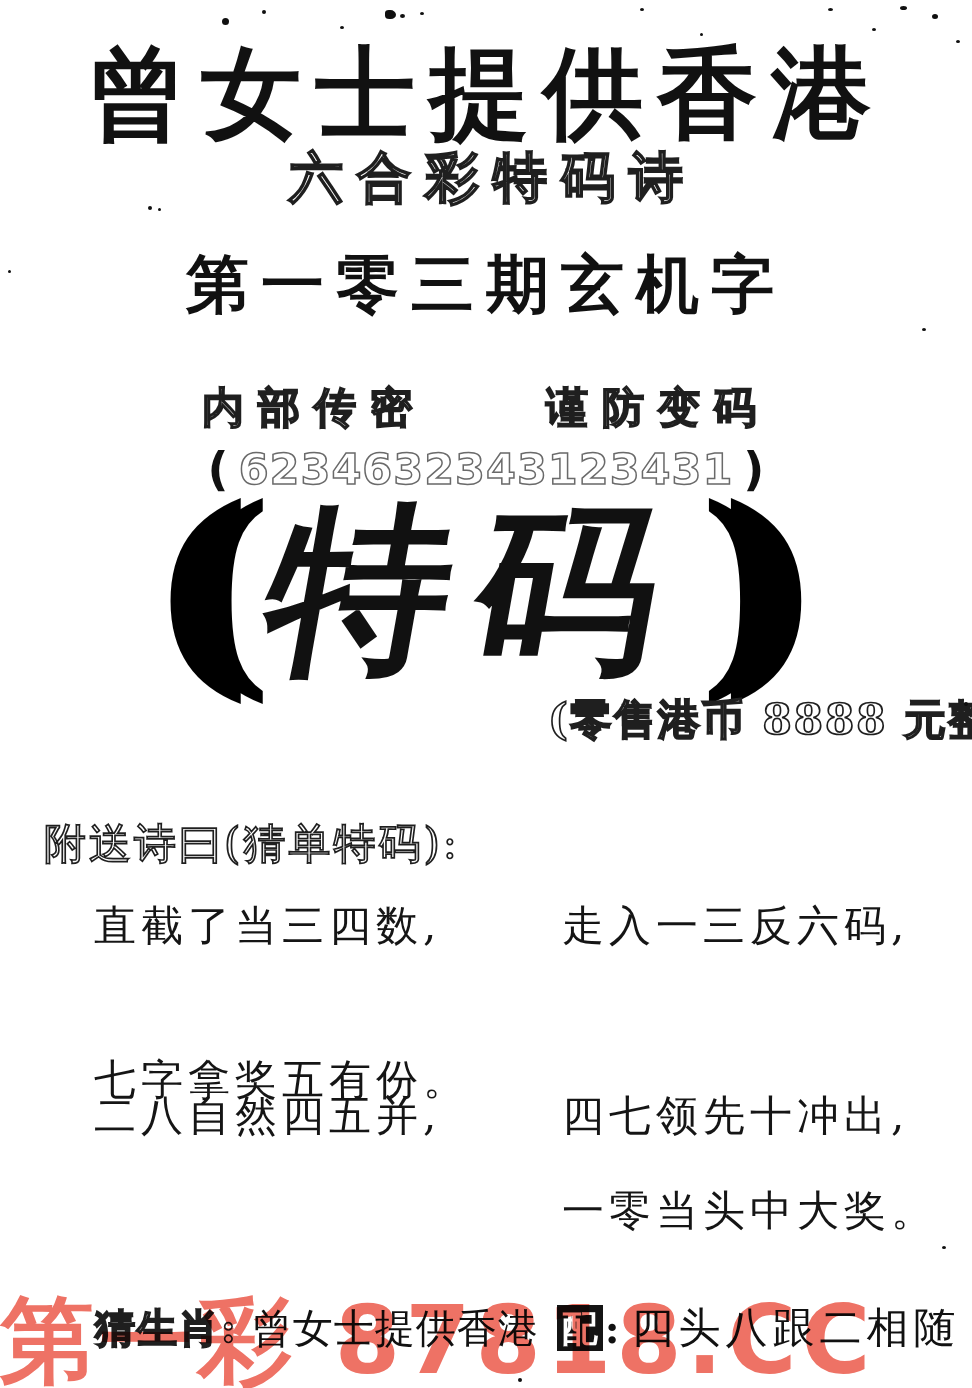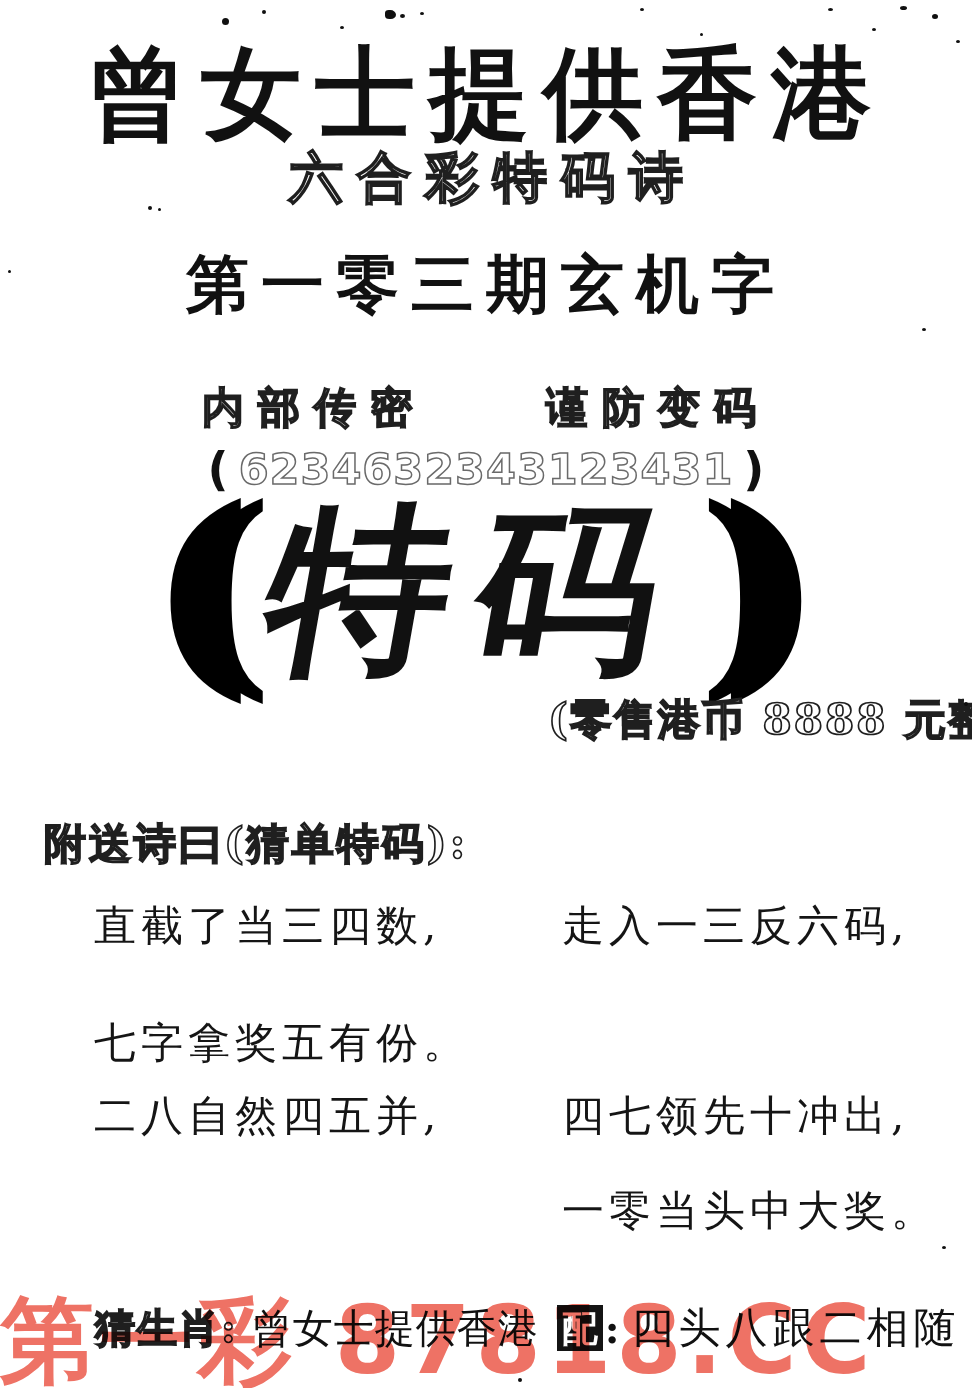--- a/index.html
+++ b/index.html
@@ -59,29 +59,29 @@
     transform:scaleY(1.05);
   }
   .bigparen.left{margin-right:18px;text-shadow:22px 0 0 #000;}
   .bigparen.right{margin-left:34px;text-shadow:-22px 0 0 #000;}
   .price{
     top:692px;left:548px;width:410px;
     font-size:42px;font-weight:700;letter-spacing:2px;white-space:nowrap;
   }
   .intro{
     top:816px;left:44px;
-    font-size:42px;font-weight:700;letter-spacing:3px;white-space:nowrap;text-align:right;
+    font-size:42px;font-weight:400;letter-spacing:3px;white-space:nowrap;text-align:right;
   }
   .pl{
     position:absolute;font-size:42px;letter-spacing:5px;white-space:nowrap;color:#151515;
   }
   .col-l{left:94px;}
   .col-r{left:562px;}
   .row0{top:898px;}
-  .row1{top:1015px;}
+  .row1{top:1052px;}
   .row2{top:1088px;}
   .row3{top:1183px;}
   .footer{
     top:1300px;left:95px;display:flex;align-items:center;white-space:nowrap;justify-content:space-between;
   }
   .f-label{font-size:40px;font-weight:700;letter-spacing:2px;}
   .f-guess{font-size:40px;margin-left:14px;letter-spacing:1px;}
   .f-box{
     margin-left:18px;display:inline-block;
     background:#141414;color:#fff;

